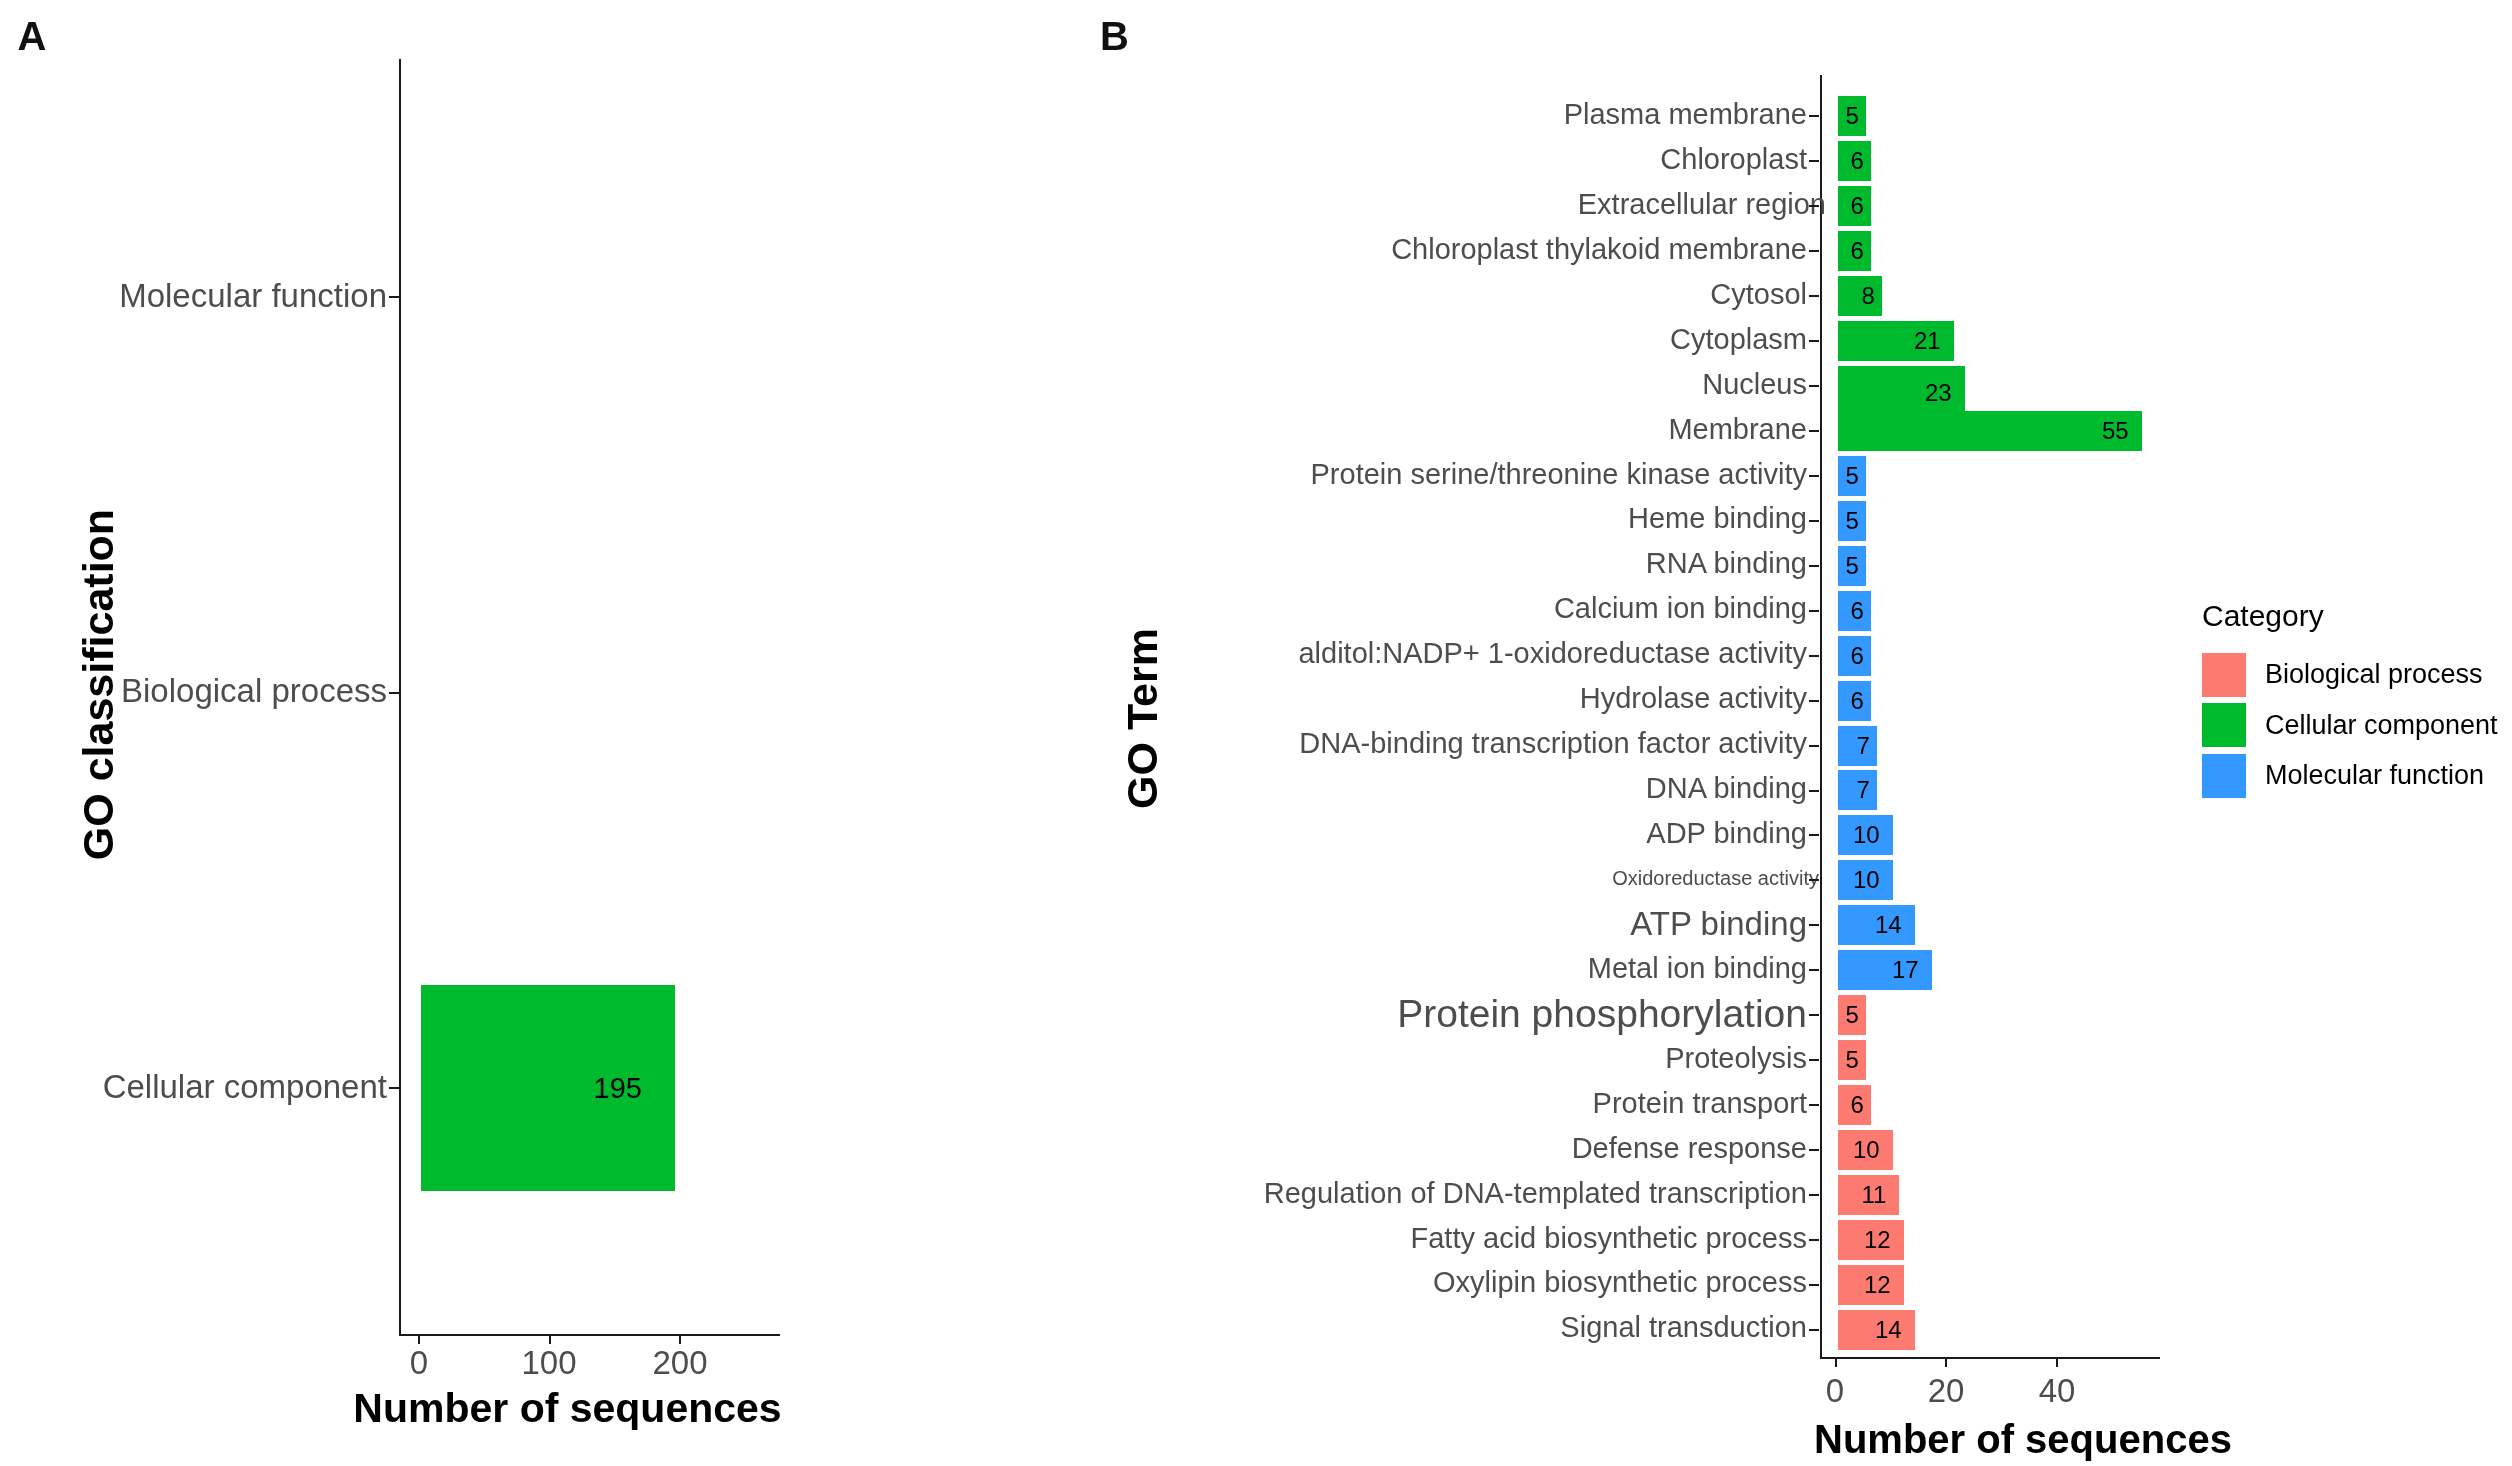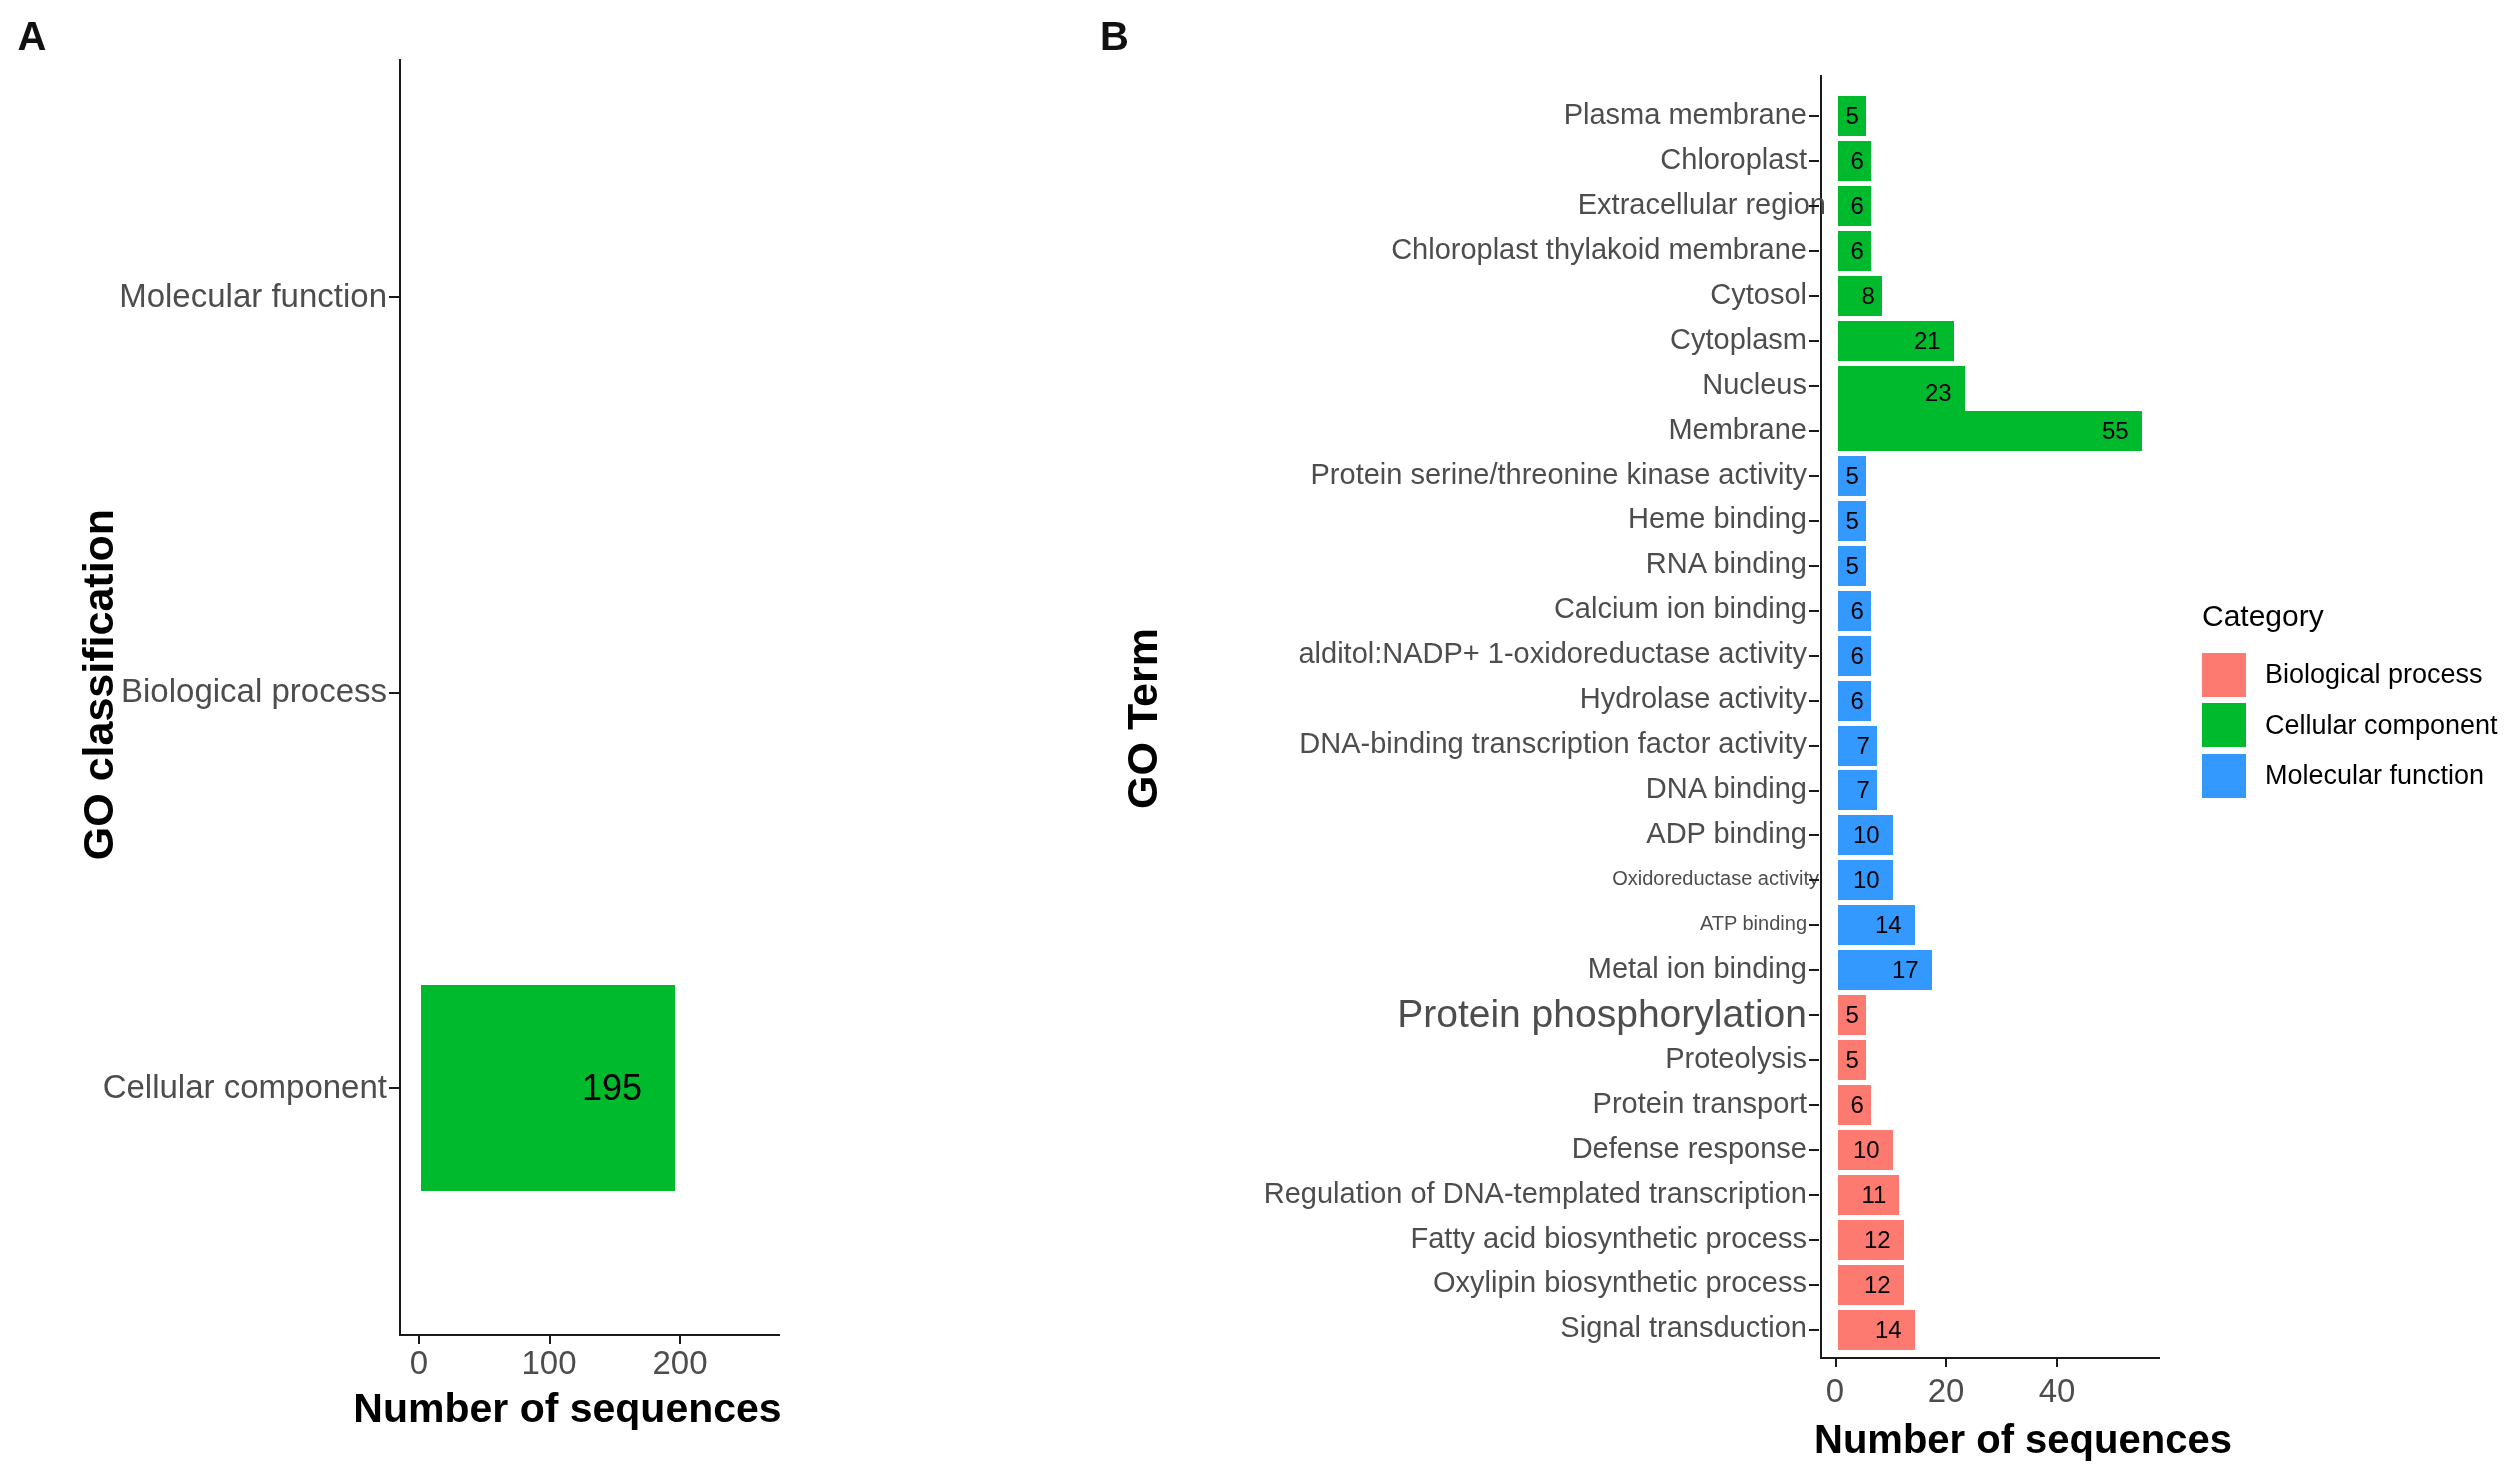--- a/index.html
+++ b/index.html
@@ -53,21 +53,21 @@
 </head>
 <body>
 
 <div id="figure">
 
   <div>
     <div class="panel-letter" style="left:17.4px;top:14.2px;">A</div>
     <div class="axis-title-y" style="left:-257px;top:660px;">GO classification</div>
     <div class="plot" id="plot-a" style="left:399px;top:59px;width:379px;height:1275px;">
         <div class="bar" style="left: 20px; top: 926px; width: 254px; height: 206px; background: rgb(0, 186, 46);">
-          <span class="bar-value" style="font-size: 36px; right: 33px;">195</span>
+          <span class="bar-value" style="font-size: 29px; right: 33px;">195</span>
         </div>
       </div>
     <div id="decor-a">
         <div class="cat-label" style="font-size: 33px; line-height: 33px; left: 0px; width: 387px; top: 279px;">Molecular function</div>
         <div class="ytick" style="left: 389px; top: 296px;"></div>
         <div class="cat-label" style="font-size: 33px; line-height: 33px; left: 0px; width: 387px; top: 674px;">Biological process</div>
         <div class="ytick" style="left: 389px; top: 692px;"></div>
         <div class="cat-label" style="font-size: 33px; line-height: 33px; left: 0px; width: 387px; top: 1070px;">Cellular component</div>
         <div class="ytick" style="left: 389px; top: 1087px;"></div>
         <div class="xtick" style="left: 418px; top: 1334px;"></div>
@@ -199,21 +199,21 @@
         <div class="cat-label" style="font-size: 29px; line-height: 29px; left: 0px; width: 1807px; top: 684px;">Hydrolase activity</div>
         <div class="ytick" style="left: 1809px; top: 700px;"></div>
         <div class="cat-label" style="font-size: 29px; line-height: 29px; left: 0px; width: 1807px; top: 729px;">DNA-binding transcription factor activity</div>
         <div class="ytick" style="left: 1809px; top: 745px;"></div>
         <div class="cat-label" style="font-size: 29px; line-height: 29px; left: 0px; width: 1807px; top: 774px;">DNA binding</div>
         <div class="ytick" style="left: 1809px; top: 790px;"></div>
         <div class="cat-label" style="font-size: 29px; line-height: 29px; left: 0px; width: 1807px; top: 819px;">ADP binding</div>
         <div class="ytick" style="left: 1809px; top: 834px;"></div>
         <div class="cat-label" style="font-size: 20px; line-height: 29px; left: 12px; width: 1807px; top: 864px; text-align: right;">Oxidoreductase activity</div>
         <div class="ytick" style="left: 1809px; top: 879px;"></div>
-        <div class="cat-label" style="font-size: 20px; line-height: 29px; left: 0px; width: 1807px; top: 909px;">ATP binding</div>
+        <div class="cat-label" style="font-size: 33px; line-height: 29px; left: 0px; width: 1807px; top: 909px;">ATP binding</div>
         <div class="ytick" style="left: 1809px; top: 924px;"></div>
         <div class="cat-label" style="font-size: 29px; line-height: 29px; left: 0px; width: 1807px; top: 954px;">Metal ion binding</div>
         <div class="ytick" style="left: 1809px; top: 969px;"></div>
         <div class="cat-label" style="font-size: 39px; line-height: 29px; left: 0px; width: 1807px; top: 999px;">Protein phosphorylation</div>
         <div class="ytick" style="left: 1809px; top: 1014px;"></div>
         <div class="cat-label" style="font-size: 29px; line-height: 29px; left: 0px; width: 1807px; top: 1044px;">Proteolysis</div>
         <div class="ytick" style="left: 1809px; top: 1059px;"></div>
         <div class="cat-label" style="font-size: 29px; line-height: 29px; left: 0px; width: 1807px; top: 1089px;">Protein transport</div>
         <div class="ytick" style="left: 1809px; top: 1104px;"></div>
         <div class="cat-label" style="font-size: 29px; line-height: 29px; left: 0px; width: 1807px; top: 1134px;">Defense response</div>

